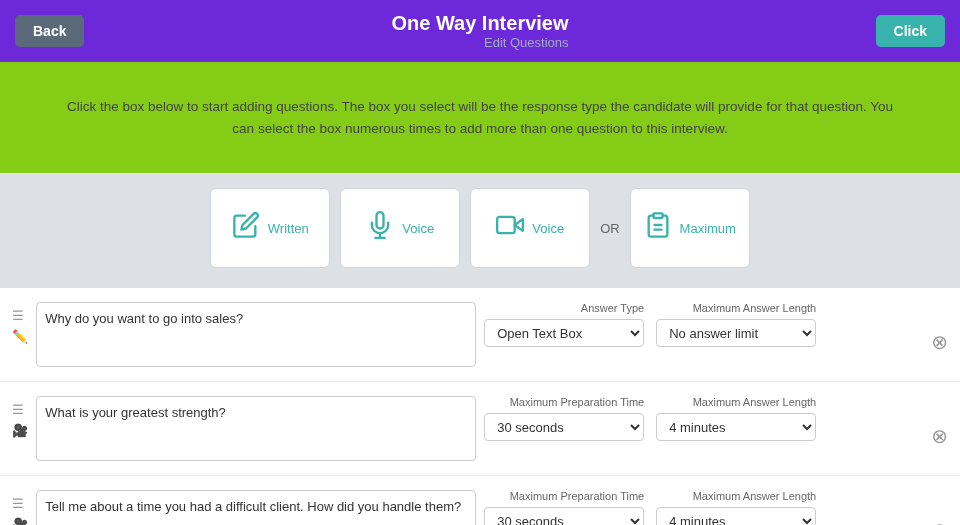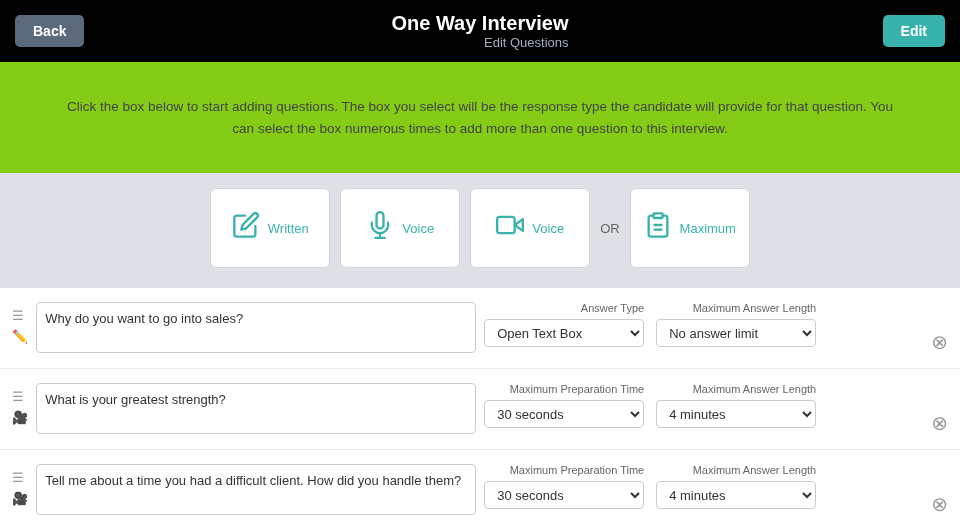--- a/index.html
+++ b/index.html
@@ -6,21 +6,21 @@
     body {
       font-family: -apple-system, BlinkMacSystemFont, 'Segoe UI', Arial, sans-serif;
       background: #e8eaec;
       width: 960px;
       height: 525px;
       overflow: hidden;
     }
 
     
     .header {
-      background: #000000;
+      background: #6d28d9;
       height: 62px;
       display: flex;
       align-items: center;
       justify-content: center;
       position: relative;
       padding: 4px 20px;
     }
     .header-title {
       text-align: right;
     }
@@ -122,21 +122,21 @@
       gap: 6px;
       padding-top: 6px;
     }
     .row-icon {
       color: #999;
       font-size: 13px;
       cursor: pointer;
     }
     .question-textarea {
       flex: 0 0 440px;
-      height: 51px;
+      height: 65px;
       border: 1px solid #ccc;
       border-radius: 4px;
       padding: 8px;
       font-size: 13px;
       color: #333;
       resize: none;
       font-family: inherit;
     }
     .question-controls {
       flex: 1;
@@ -184,21 +184,21 @@
   </style>
 </head>
 <body>
 
 <div class="header">
   <button class="btn-back">Back</button>
   <div class="header-title">
     <h1>One Way Interview</h1>
     <p>Edit Questions</p>
   </div>
-  <button class="btn-next">Edit</button>
+  <button class="btn-next">Click</button>
 </div>
 
 <div class="instruction">
   <p>Click the box below to start adding questions. The box you select will be the response type the candidate will provide for that question. You can select the box numerous times to add more than one question to this interview.</p>
 </div>
 
 <div class="question-types">
   <button class="type-btn">
     <span class="icon icon-pencil">
       <svg width="28" height="28" viewBox="0 0 24 24" fill="none" stroke="#38b2ac" stroke-width="2" stroke-linecap="round" stroke-linejoin="round">

